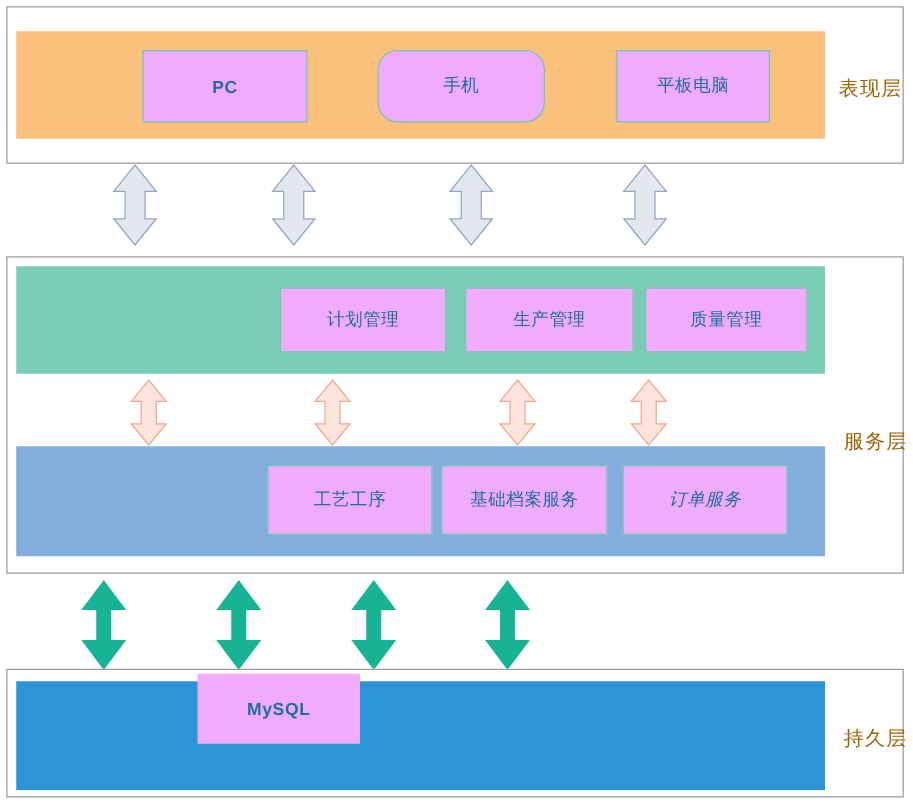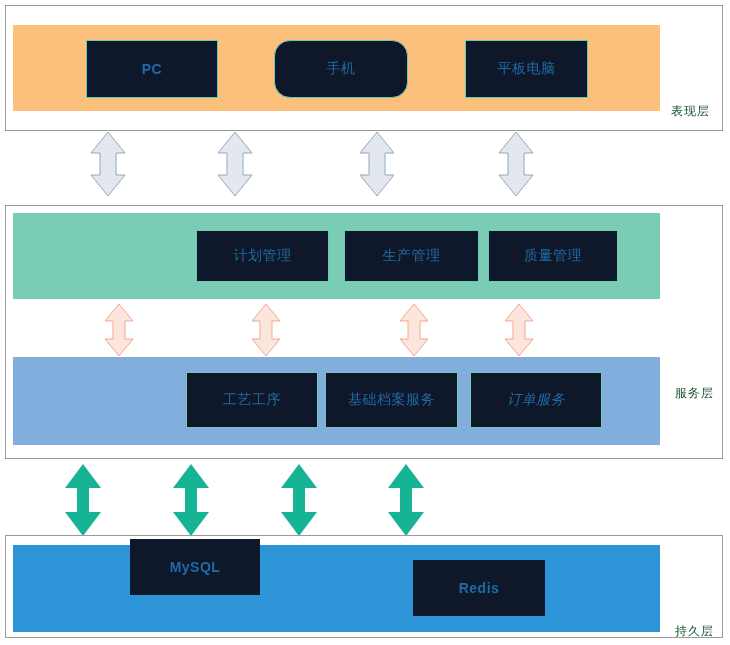--- a/index.html
+++ b/index.html
@@ -40,40 +40,40 @@
   }
   .band-orange { left: 13px; top: 25px;  width: 647px; height: 86px;  background: #fbc07c; }
   .band-green  { left: 13px; top: 213px; width: 647px; height: 86px;  background: #79cdb5; }
   .band-blue   { left: 13px; top: 357px; width: 647px; height: 88px;  background: #81aedd; }
   .band-deep   { left: 13px; top: 545px; width: 647px; height: 87px;  background: #2e94d8; }
 
   
   .node {
     position: absolute;
     box-sizing: border-box;
-    background: #0f172a;
+    background: #f0abfc;
     border: 1px solid #6ec9b4;
     display: flex;
     align-items: center;
     justify-content: center;
     color: #1f6ba5;
     font-size: 14px;
     letter-spacing: 0.5px;
+    margin-left: 28px;
   }
   .node.no-border { border: none; }
   .node.latin { font-weight: bold; font-size: 14px; }
 
   
   .layer-label {
     position: absolute;
-    color: #14532d;
-    font-size: 12px;
+    color: #a16207;
+    font-size: 16px;
     letter-spacing: 1px;
     white-space: nowrap;
-    margin-top: 42px;
   }
 
   
   .arrow {
     position: absolute;
   }
   .arrow svg { display: block; }
 </style>
 </head>
 <body>
@@ -165,17 +165,16 @@
   <div class="arrow" style="left:387px; top:464px;">
     <svg width="38" height="72" viewBox="0 0 38 72">
       <polygon points="19,0 37,24 25,24 25,48 37,48 19,72 1,48 13,48 13,24 1,24" fill="#16b394"></polygon>
     </svg>
   </div>
 
   <div class="layer-frame frame-persistence"></div>
   <div class="band band-deep"></div>
 
   <div class="node latin no-border" style="left:130px; top:539px; width:130px; height:56px;">MySQL</div>
-  <div class="node latin no-border" style="left:413px; top:560px; width:132px; height:56px;">Redis</div>
 
   <div class="layer-label" style="left:675px; top:581px;">持久层</div>
 
 </div>
 
 </body></html>

